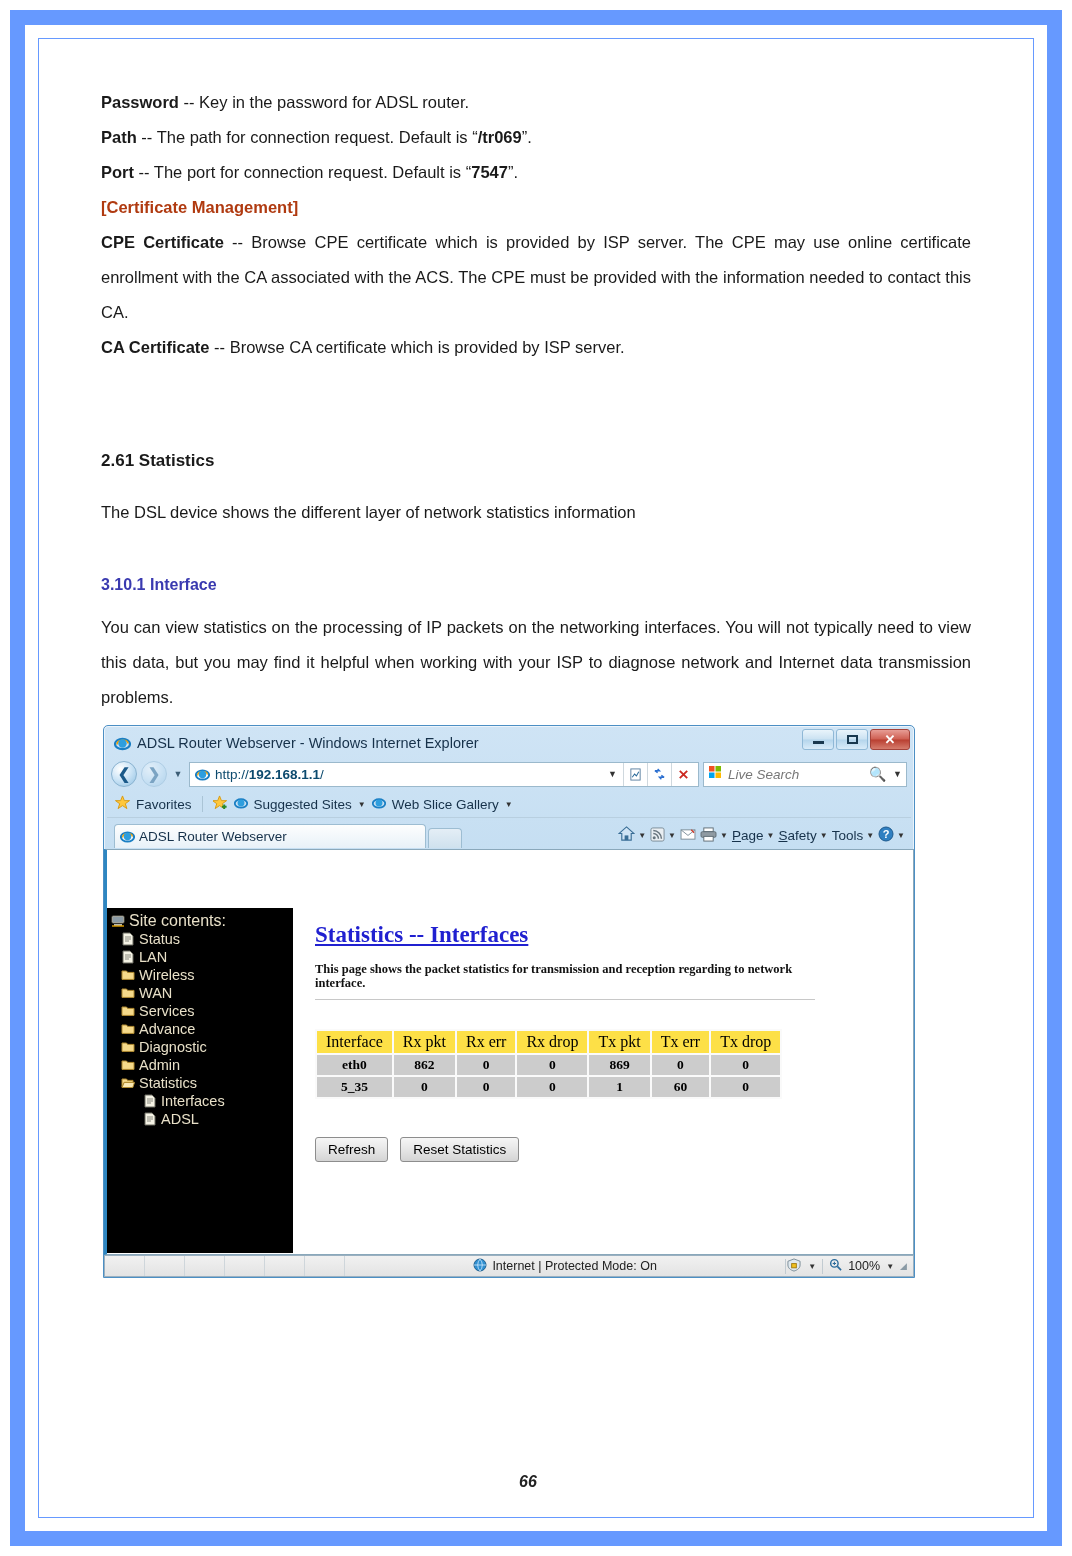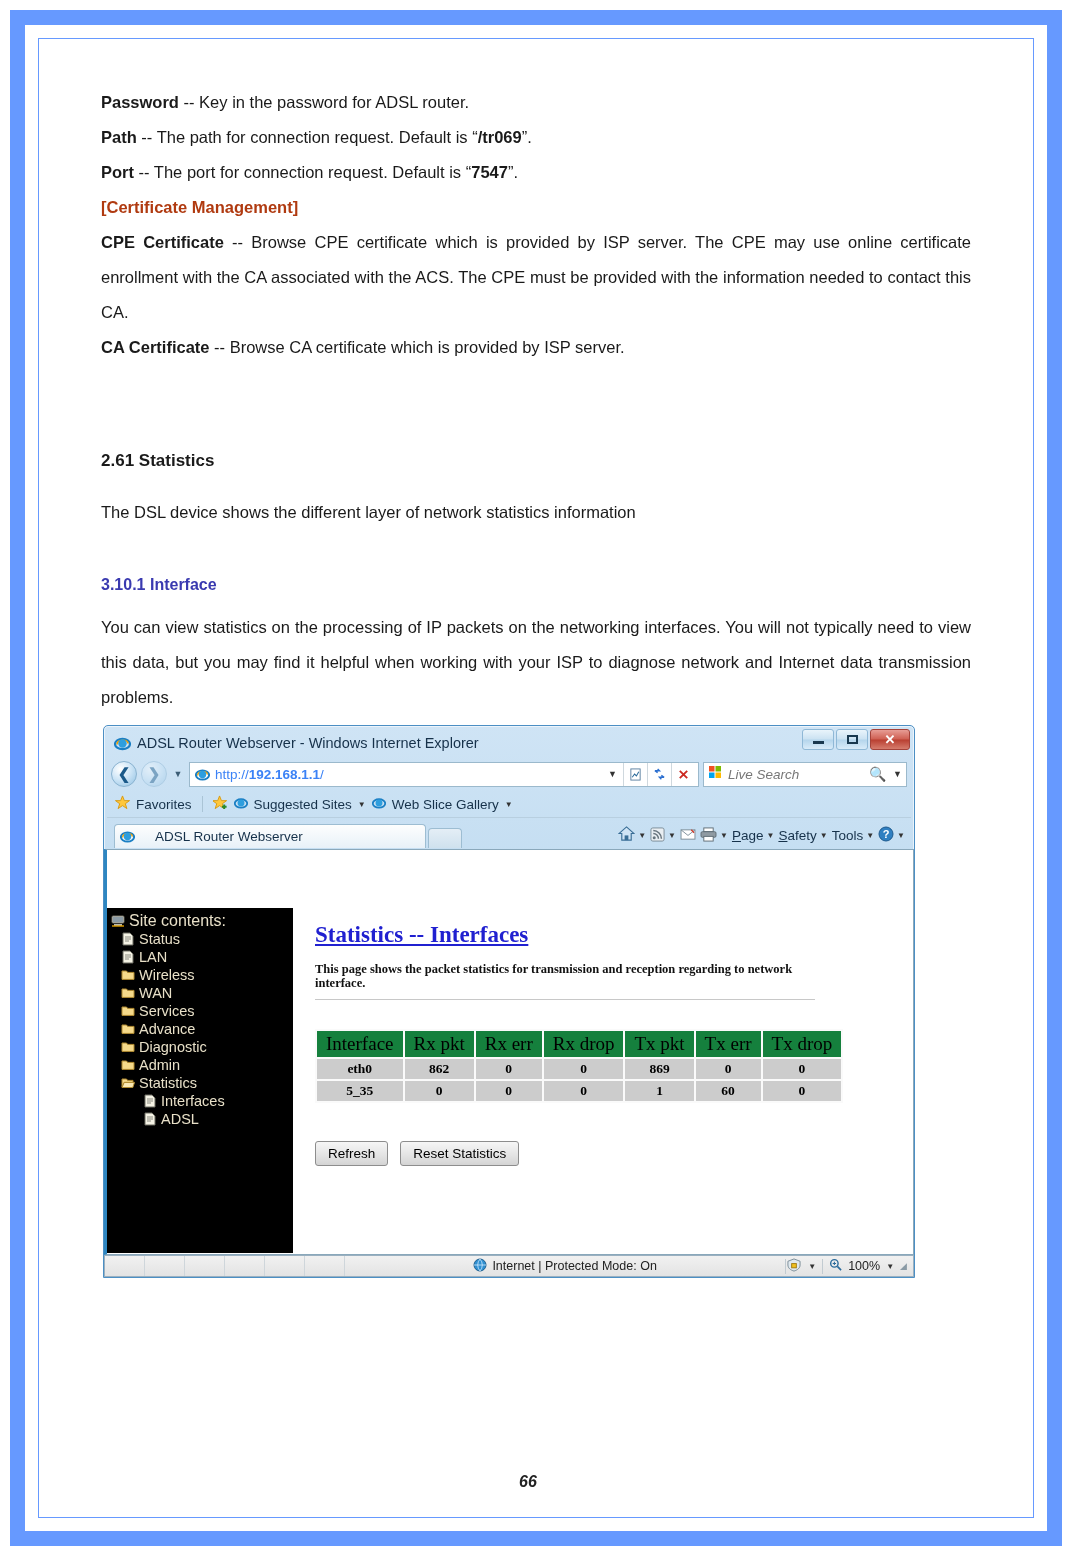--- a/index.html
+++ b/index.html
@@ -111,21 +111,21 @@
   .navdrop{
     width:14px; text-align:center; color:#3b5d75; font-size:9px;
   }
   .addrbox{
     flex:1 1 auto; height:25px;
     background:#fff; border:1px solid #9bb9cc;
     display:flex; align-items:center; padding:0 3px;
     min-width:0;
   }
   .addr-fav{ width:15px; height:15px; margin:0 5px 0 2px; flex:0 0 auto;}
-  .addr-url{ font-size:13.5px; color:#3b82f6; flex:1 1 auto; white-space:nowrap; overflow:hidden;}
+  .addr-url{ font-size:13.5px; color:#0c4a6e; flex:1 1 auto; white-space:nowrap; overflow:hidden;}
   .addr-url .host{ font-weight:bold; }
   .addr-caret{ font-size:9px; color:#333; padding:0 6px; }
   .addr-ic{
     width:24px; height:23px; border-left:1px solid #cfd8de;
     display:flex; align-items:center; justify-content:center;
   }
   .searchbox{
     width:204px; height:25px; background:#fff;
     border:1px solid #9bb9cc; display:flex; align-items:center;
     padding:0 4px;
@@ -148,21 +148,21 @@
   .ie-tabrow{
     height:30px; display:flex; align-items:flex-end;
     padding-left:7px; position:relative;
   }
   .ie-tab{
     width:312px; height:24px;
     background:linear-gradient(180deg,#fdfefe 0%,#e8f1f8 100%);
     border:1px solid #9dbdd2; border-bottom:none;
     border-radius:4px 4px 0 0;
     display:flex; align-items:center; padding-left:5px;
-    font-size:13.5px; color:#16314a;gap:16px;
+    font-size:13.5px; color:#16314a;
   }
   .ie-newtab{
     width:34px; height:20px; margin-left:2px;
     background:linear-gradient(180deg,#e4eef6 0%,#cfe1ee 100%);
     border:1px solid #9dbdd2; border-bottom:none;
     border-radius:4px 4px 0 0;
   }
   .tb-right{
     position:absolute; right:6px; bottom:3px;
     display:flex; align-items:center; gap:4px;
@@ -211,22 +211,22 @@
     border:none; border-top:1px solid #c8c8c8;
     margin:9px 0 0 0; width:500px;
   }
   .stat-table{
     border-collapse:separate; border-spacing:2px;
     margin-top:29px;
     font-family:"Liberation Serif", serif;
     background:#fafafa;
   }
   .stat-table th{
-    background:#15803d; color:#000;
-    font-size:19px; font-weight:normal;
+    background:#fde047; color:#000;
+    font-size:16px; font-weight:normal;
     padding:2px 9px; text-align:center; white-space:nowrap;
   }
   .stat-table td{
     background:#cccccc; color:#000;
     font-size:13.5px; font-weight:bold;
     padding:2px 9px; text-align:center; white-space:nowrap;
   }
   .btn-row{ margin-top:38px; display:flex; gap:12px; }
   .web-btn{
     font-family:"Liberation Sans", sans-serif;

